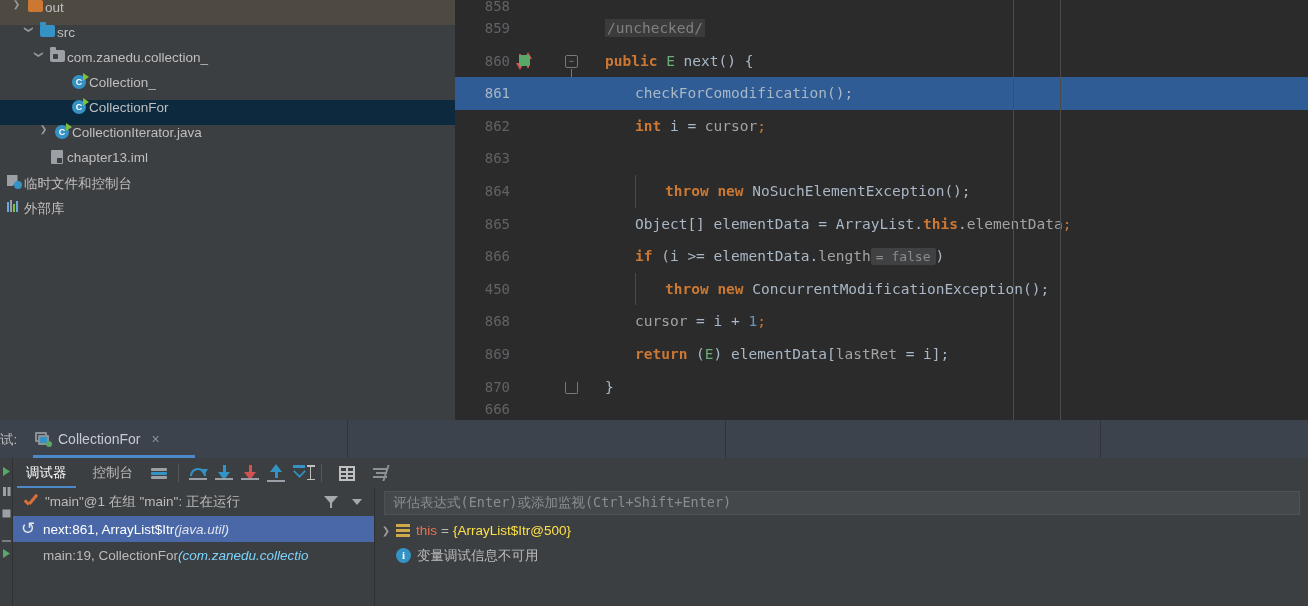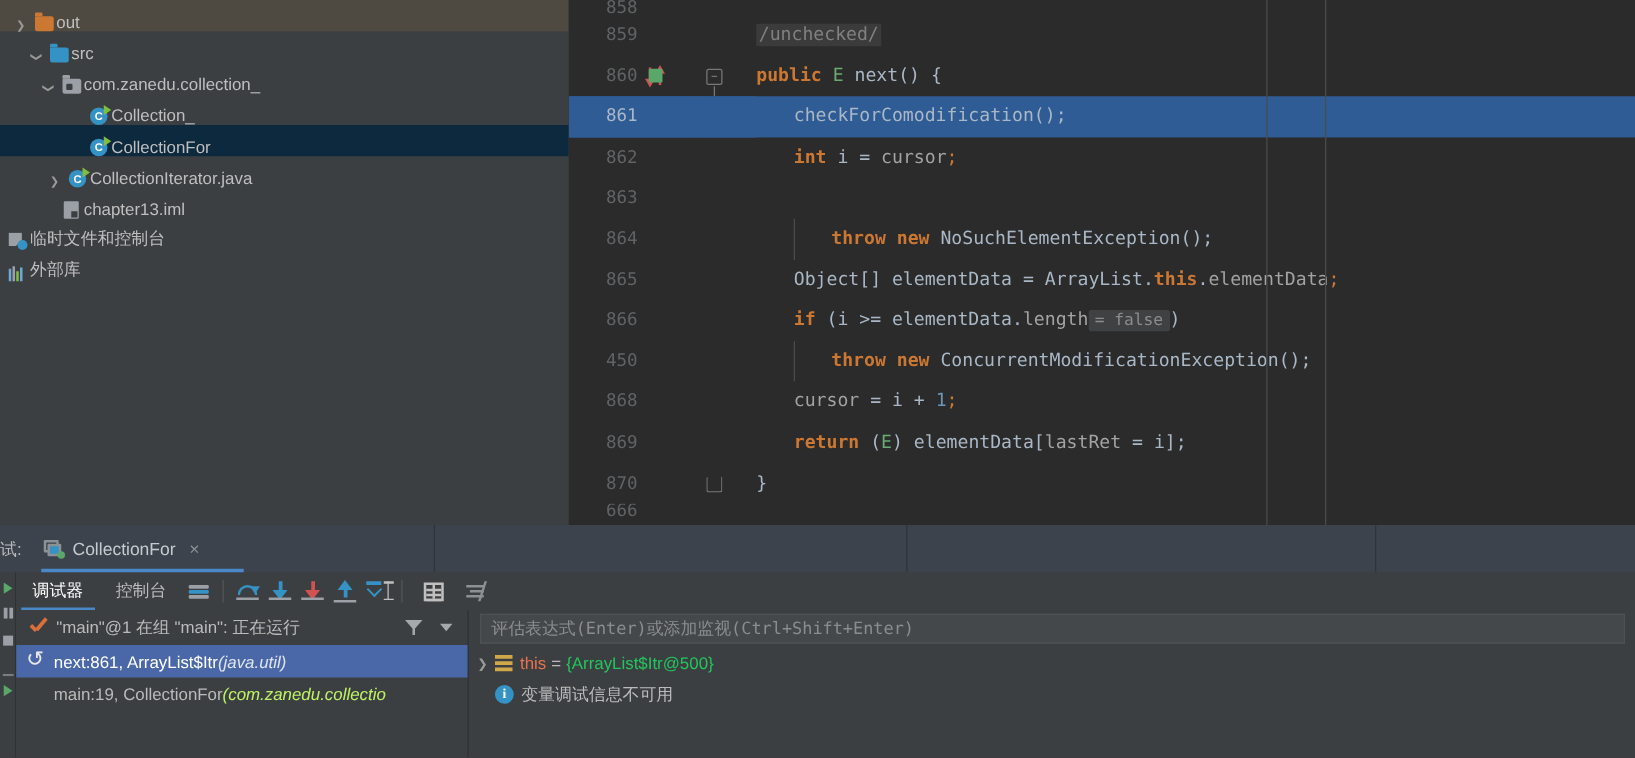--- a/index.html
+++ b/index.html
@@ -11,21 +11,21 @@
     -webkit-font-smoothing: antialiased;
   }
   #app { position: relative; width: 1308px; height: 606px; }
 
   
   #project-tree {
     position: absolute; left: 0; top: 0; width: 455px; height: 420px;
     background: #3c3f41; overflow: hidden;
   }
   .tree-row {
-    position: relative; height: 25px; display: flex; align-items: flex-end;
+    position: relative; height: 25px; display: flex; align-items: flex-start;
     font-size: 13.5px; color: #bbbbbb; white-space: nowrap;
   }
   .tree-row.sel-out { background: #4e4a41; }
   .tree-row.sel-active { background: #0d293e; }
   .tw { width: 17px; min-width: 17px; display: flex; align-items: center; justify-content: center; }
   .arrow { font-size: 9px; color: #9a9a9a; line-height: 1; }
   .arrow.right::before { content: "\276F"; }
   .arrow.down::before  { content: "\276F"; display: inline-block; transform: rotate(90deg); }
   .ticon { width: 20px; min-width: 20px; display: flex; align-items: center; justify-content: center; }
   .tlabel { color: #bfbfbf; }
@@ -221,21 +221,21 @@
   .frame-row {
     height: 26px; display: flex; align-items: center; padding-left: 8px;
     font-size: 13.5px; color: #bbbbbb; white-space: nowrap;
   }
   .frame-row.sel { background: #4a68a8; color: #ffffff; }
   .retico { width: 18px; min-width:18px; height: 16px; position: relative; margin-right: 4px; }
   .retico::before {
     content: "\21BA"; position: absolute; left: 0; top: -3px;
     font-size: 17px; color: #e8e8e8; font-family: "DejaVu Sans", sans-serif;
   }
-  .fpkg { color: #bef264; font-style: italic; }
+  .fpkg { color: #7dd3fc; font-style: italic; }
   .frame-row.sel .fpkg { color: #dfe4ee; }
 
   
   #vars {
     position: absolute; left: 376px; top: 488px; width: 932px; height: 118px;
     background: #3c3f41;
   }
   #watch-input {
     margin: 3px 0 0 8px; height: 24px; width: 916px;
     background: #45484a; border: 1px solid #4f5254; display: flex; align-items: center;
@@ -243,21 +243,21 @@
   }
   #watch-input .ph { font-size: 13.5px; color: #8a8d90; font-family: "DejaVu Sans Mono", monospace; }
   .var-row { height: 25px; display: flex; align-items: center; font-size: 13.5px; color: #bbbbbb; white-space: nowrap; }
   .var-row .exp { width: 20px; min-width:20px; text-align:center; font-size: 10px; color:#9a9a9a; }
   .var-row .exp::before { content: "\276F"; }
   .fieldico { width: 14px; min-width:14px; height: 13px; margin-right: 6px; position: relative; }
   .fieldico i { position:absolute; left:0; width:14px; height:3px; background:#cfa84a; }
   .fieldico i:nth-child(1){ top:0; } .fieldico i:nth-child(2){ top:5px; } .fieldico i:nth-child(3){ top:10px; }
   .vname { color: #e8724f; }
   .veq   { color: #bbbbbb; margin: 0 4px; }
-  .vval  { color: #22c55e; }
+  .vval  { color: #fde047; }
   .infoico { width: 15px; min-width:15px; height: 15px; border-radius: 50%; background: #3592c4; position: relative; margin: 0 6px 0 20px; }
   .infoico::after { content:"i"; position:absolute; left:0; top:0; width:15px; height:15px; line-height:15px;
     text-align:center; font-size:11px; font-weight:bold; color:#fff; font-family:"Liberation Serif", serif; }
 </style>
 </head>
 <body>
 
 <div id="app">
 
   <div id="project-tree">

